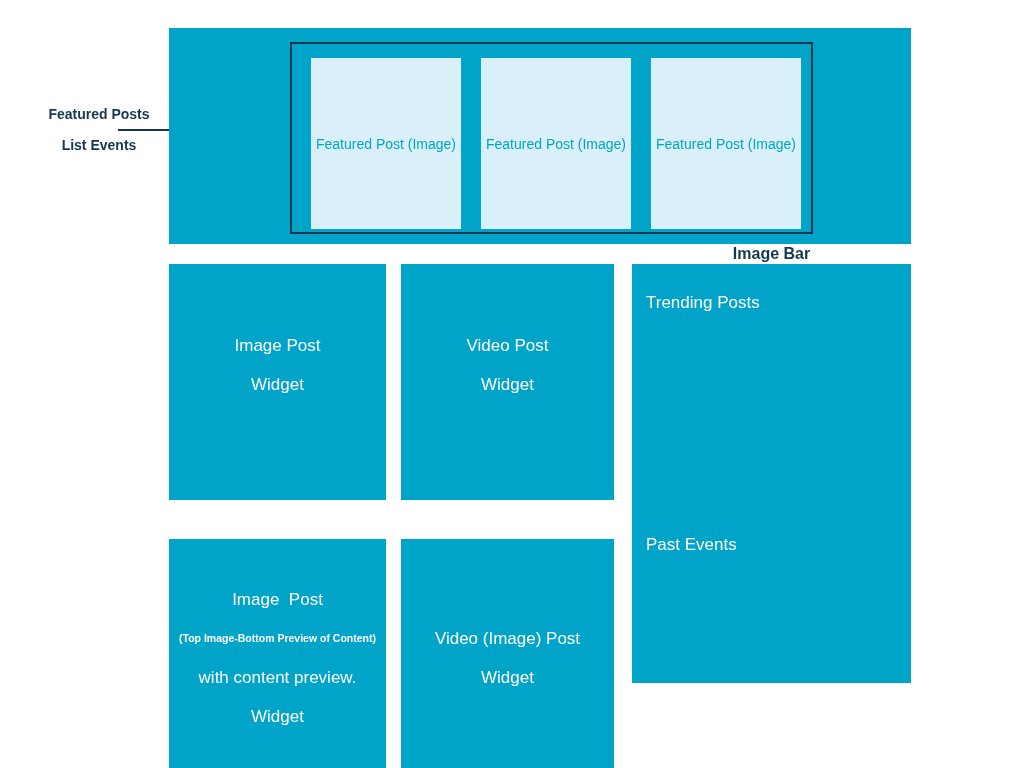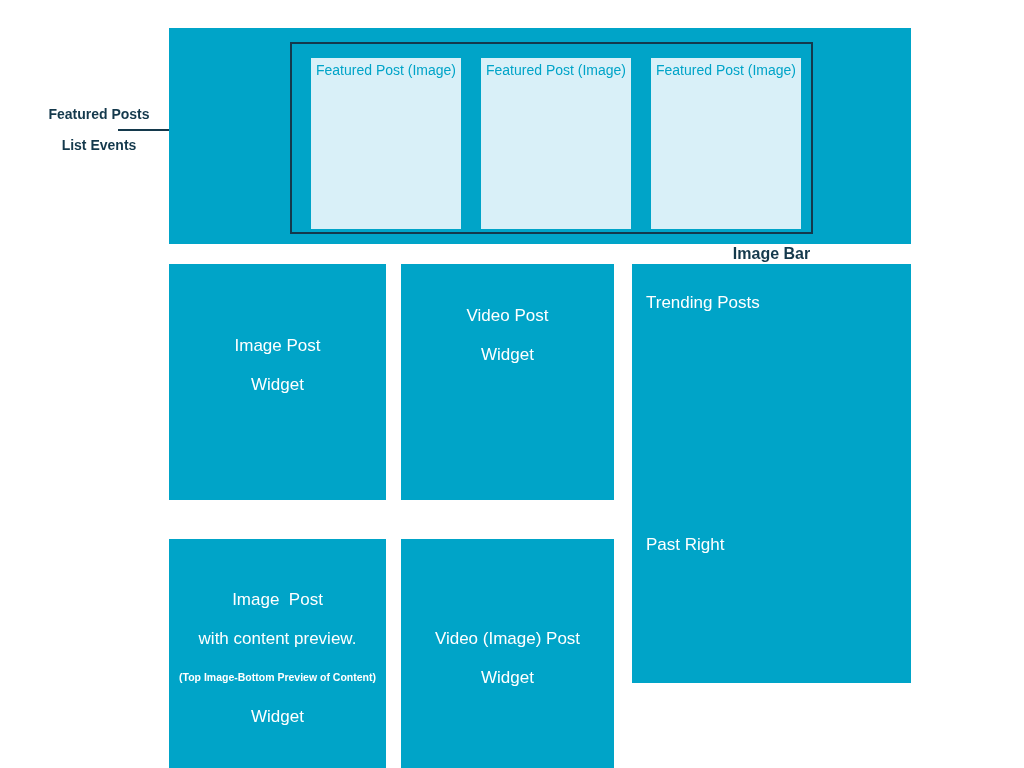--- a/index.html
+++ b/index.html
@@ -16,21 +16,21 @@
 
   
   .header{position:absolute;left:153px;top:12px;width:742px;height:216px;background:var(--primary);}
   .featured-group{
     position:absolute;left:117px;top:10px;width:523px;height:192px;
     border:2px solid var(--dark);
     display:flex;gap:12px;padding:10px 6px 7px 15px;
   }
   .featured-box{
     width:158px;height:171px;background:var(--light-box);
-    display:flex;justify-content:center;text-align:center;
+    display:flex;align-items:center;justify-content:center;text-align:center;
     color:var(--primary);font-size:14px;
   }
 
   
   .annot{position:absolute;left:20px;width:126px;text-align:center;color:var(--dark);
          font-size:14px;font-weight:600;}
   .annot.line1{top:90px;}
   .annot.line2{top:121px;}
   .connector{position:absolute;left:102px;top:113px;width:168px;height:1.5px;background:var(--dark);}
 
@@ -38,21 +38,21 @@
   .right-bar-label{position:absolute;left:616px;top:229px;width:279px;text-align:center;
                    color:var(--dark);font-size:16px;font-weight:600;}
 
   
   .widget{position:absolute;background:var(--primary);color:var(--white-text);
           display:flex;flex-direction:column;align-items:center;text-align:center;}
   .widget-line{font-size:17px;line-height:31px;white-space:pre-wrap;}
   .widget-line.small{font-size:10.5px;font-weight:700;line-height:31px;}
 
   .widget.image-post{left:153px;top:248px;width:217px;height:236px;padding-top:62px;}
-  .widget.video-post{left:385px;top:248px;width:213px;height:236px;padding-top:32px;}
+  .widget.video-post{left:385px;top:248px;width:213px;height:236px;padding-top:62px;}
   .widget.image-post-preview{left:153px;top:523px;width:217px;height:237px;justify-content:center;}
   .widget.event-post{left:385px;top:523px;width:213px;height:237px;justify-content:center;}
 
   
   .right-bar{position:absolute;left:616px;top:248px;width:279px;height:419px;background:var(--primary);}
   .right-bar .section-title{position:absolute;left:10px;color:var(--white-text);font-size:17px;}
   .right-bar .section-title.trending{top:25px;}
   .right-bar .section-title.past{top:267px;}
 </style>
 </head>
@@ -85,28 +85,28 @@
     <div class="widget-line">Widget</div>
   </div>
 
   <div class="widget video-post">
     <div class="widget-line">Video Post</div>
     <div class="widget-line">Widget</div>
   </div>
 
   <div class="widget image-post-preview">
     <div class="widget-line">Image  Post</div>
+    <div class="widget-line small">(Top Image-Bottom Preview of Content)</div>
     <div class="widget-line">with content preview.</div>
-    <div class="widget-line small">(Top Image-Bottom Preview of Content)</div>
     <div class="widget-line">Widget</div>
   </div>
 
   <div class="widget event-post">
     <div class="widget-line">Video (Image) Post</div>
     <div class="widget-line">Widget</div>
   </div>
 
   <div class="right-bar">
     <div class="section-title trending">Trending Posts</div>
-    <div class="section-title past">Past Right</div>
+    <div class="section-title past">Past Events</div>
   </div>
 
 </div>
 
 </body></html>

